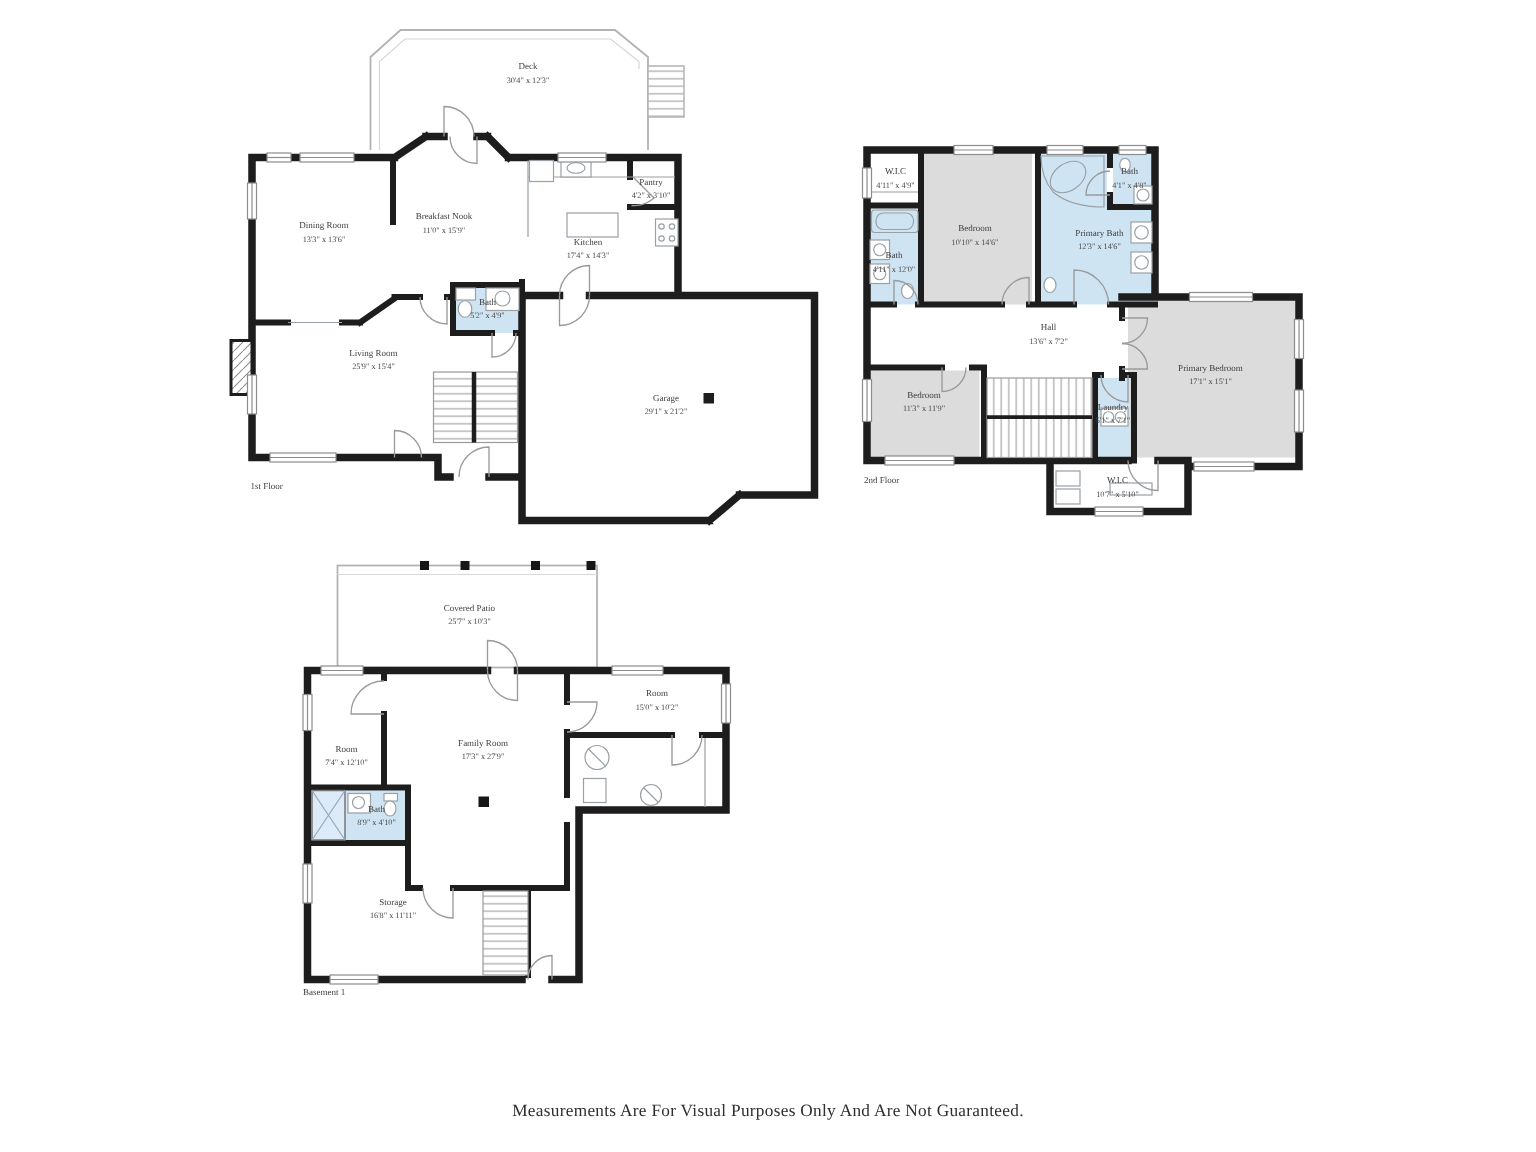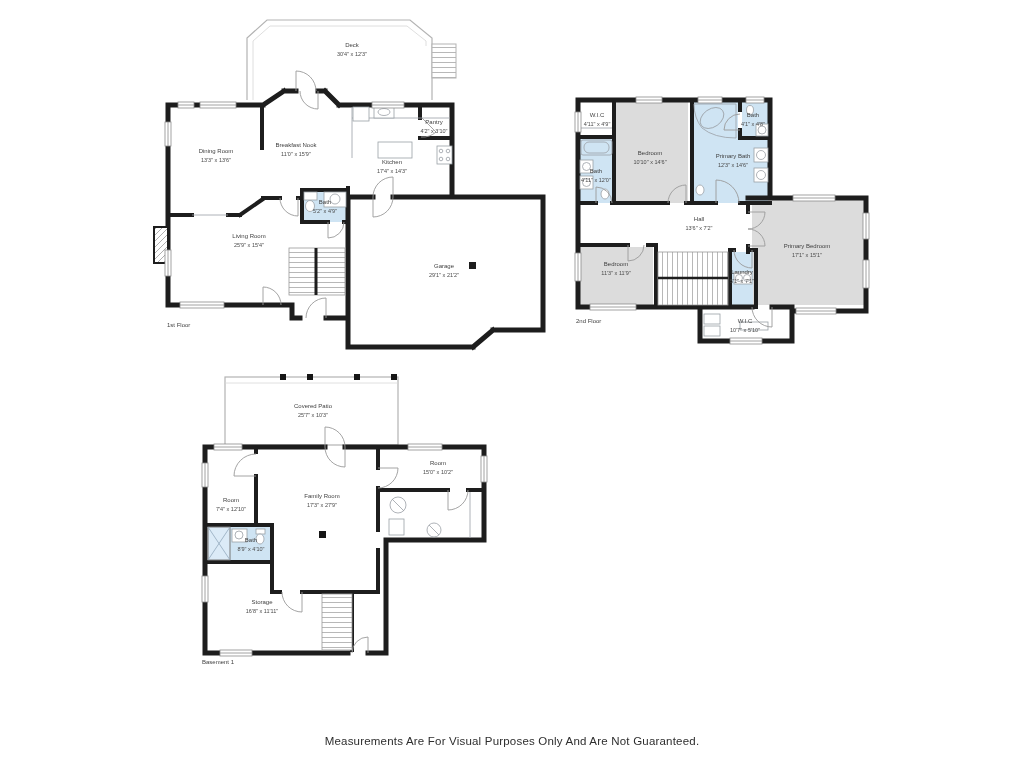--- a/index.html
+++ b/index.html
@@ -1,17 +1,17 @@
 <!DOCTYPE html>
 <html><head>
 <meta charset="utf-8">
 <style>
   html,body{margin:0;padding:0;background:#fff;}
   .canvas{position:relative;width:1024px;height:768px;background:#fff;overflow:hidden;
-          font-family:Liberation Sans, sans-serif;}
+          font-family:Liberation Serif, serif;}
   .plan-svg{position:absolute;left:0;top:0;}
   
   .w{stroke:#1d1d1d;stroke-width:5;fill:none;stroke-linecap:square;}
   .iw{stroke:#1d1d1d;stroke-width:4;fill:none;stroke-linecap:square;}
   .tn{stroke:#9aa0a6;stroke-width:.8;fill:#fff;}
   .tnl{stroke:#9aa0a6;stroke-width:.8;fill:none;}
   .dr{stroke:#9a9a9a;stroke-width:.9;fill:none;}
   .wn{fill:#fff;stroke:#8c8c8c;stroke-width:.8;}
   .wl{stroke:#8c8c8c;stroke-width:.8;fill:none;}
   .dk{stroke:#b3b3b3;stroke-width:1.2;fill:none;}

